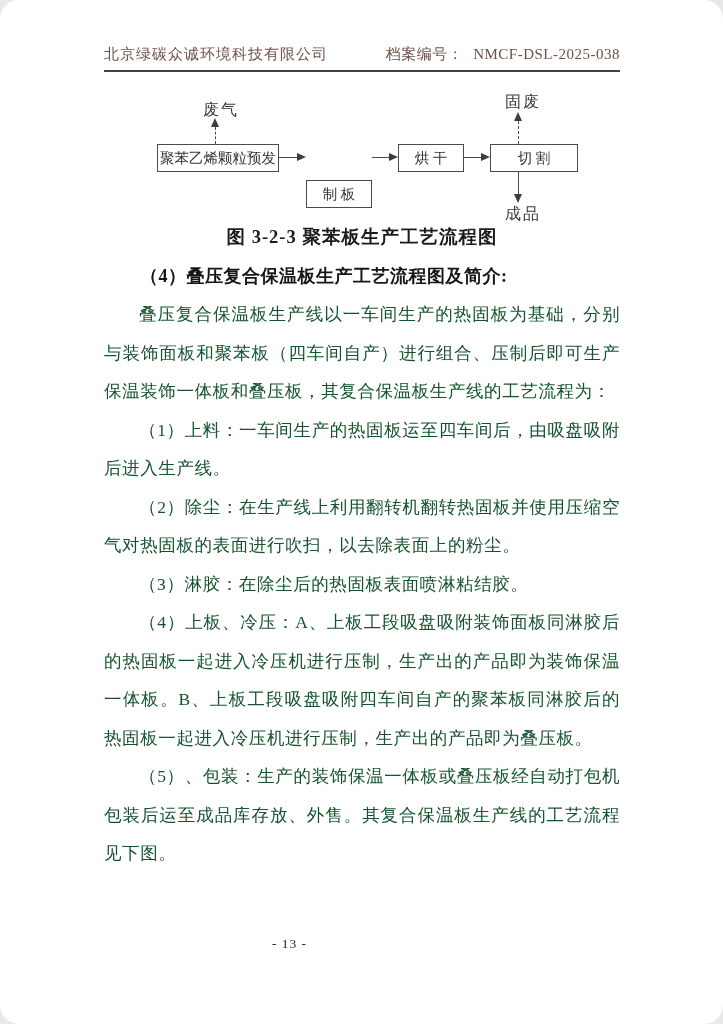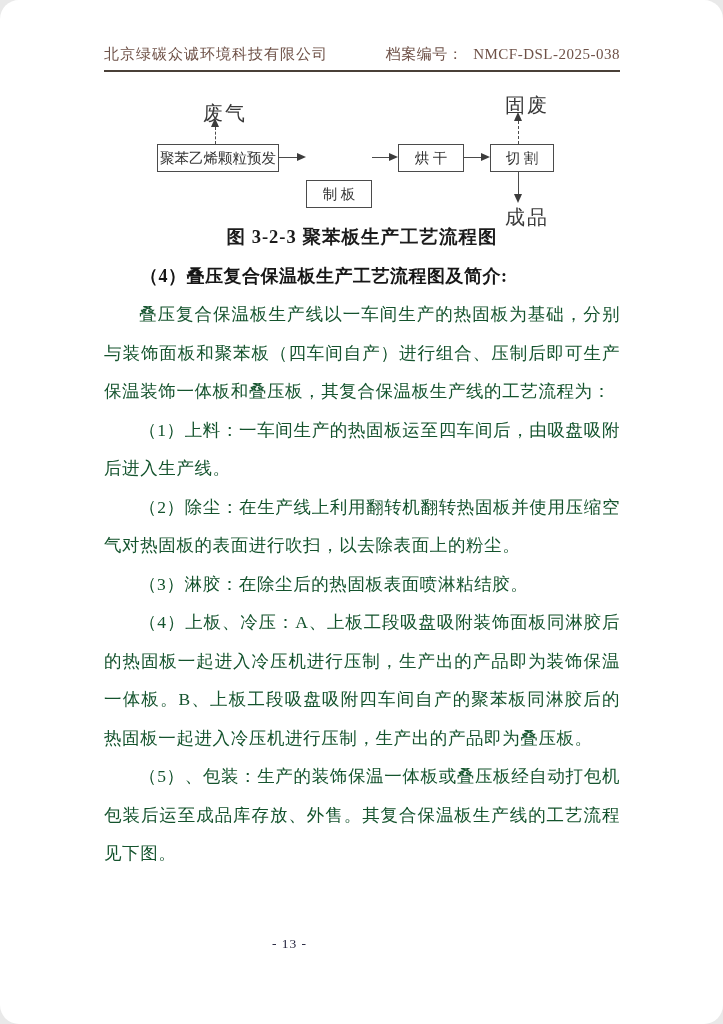--- a/index.html
+++ b/index.html
@@ -19,21 +19,21 @@
     position:absolute; top:46px; left:104px; width:516px; height:26px;
     display:flex; justify-content:space-between; align-items:flex-end;
     border-bottom:2px solid #4a4038;
     padding-bottom:6px;
     font-size:15px; color:#6e5147; letter-spacing:1px;
   }
   .header .docnum { letter-spacing:0.5px; }
   .header .docnum .num { margin-left:10px; letter-spacing:0.5px; }
   
   .flowchart { position:absolute; top:0; left:0; width:723px; height:232px; }
-  .fc-label { position:absolute; font-size:20px; color:#3a3a3a; letter-spacing:2px; white-space:nowrap; }
+  .fc-label { position:absolute; font-size:16px; color:#3a3a3a; letter-spacing:2px; white-space:nowrap; }
   .fc-box {
     position:absolute; height:28px;
     border:1.6px solid #4b4b4b;
     display:flex; align-items:center; justify-content:center;
     font-size:14.5px; color:#333; white-space:nowrap;
   }
   .h-line { position:absolute; height:0; border-top:1.6px solid #4b4b4b; }
   .v-dash { position:absolute; width:0; border-left:1.8px dashed #4b4b4b; }
   .v-line { position:absolute; width:0; border-left:1.8px solid #4b4b4b; }
   .tri-right { position:absolute; width:0; height:0;
@@ -89,21 +89,21 @@
     <div class="tri-right" style="left:297px; top:153px;"></div>
 
     <div class="fc-box" style="left:306px; top:144px; width:66px;margin-top:36px;">制 板</div>
     <div class="h-line" style="left:372px; top:157px; width:18px;"></div>
     <div class="tri-right" style="left:389px; top:153px;"></div>
 
     <div class="fc-box" style="left:398px; top:144px; width:66px;">烘 干</div>
     <div class="h-line" style="left:464px; top:157px; width:18px;"></div>
     <div class="tri-right" style="left:481px; top:153px;"></div>
 
-    <div class="fc-box" style="left:490px; top:144px; width:64px;">切 割</div>
+    <div class="fc-box" style="left:490px; top:144px; width:88px;">切 割</div>
 
     <span class="fc-label" style="left:505px; top:92px;">固废</span>
     <div class="tri-up" style="left:514px; top:112px;"></div>
     <div class="v-dash" style="left:518px; top:121px; height:23px;"></div>
 
     <div class="v-line" style="left:518px; top:172px; height:23px;"></div>
     <div class="tri-down" style="left:514px; top:194px;"></div>
     <span class="fc-label" style="left:505px; top:204px;">成品</span>
   </div>
 

